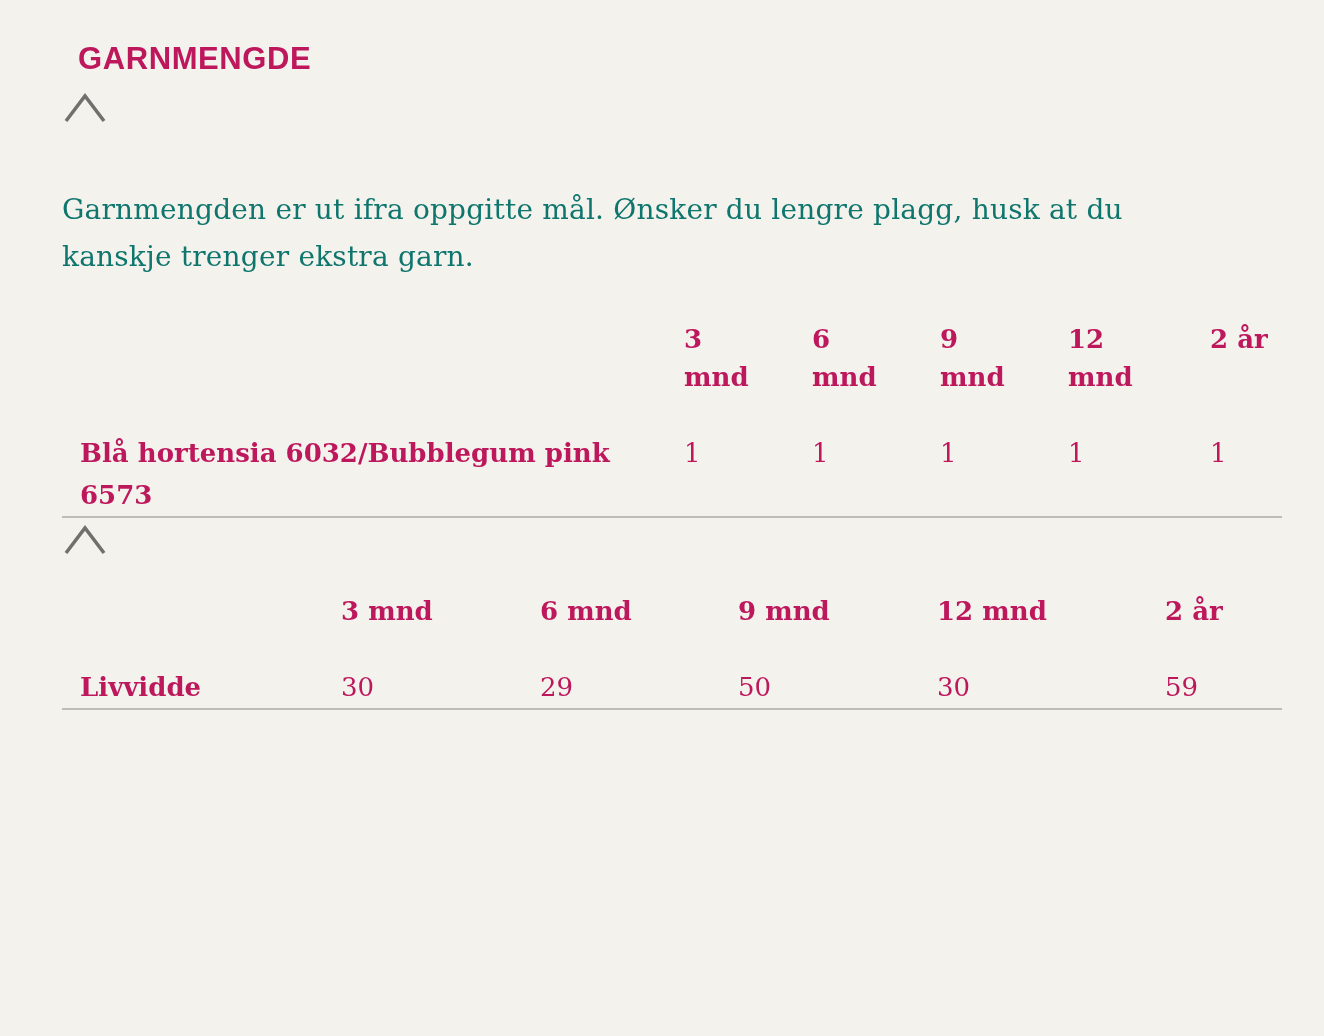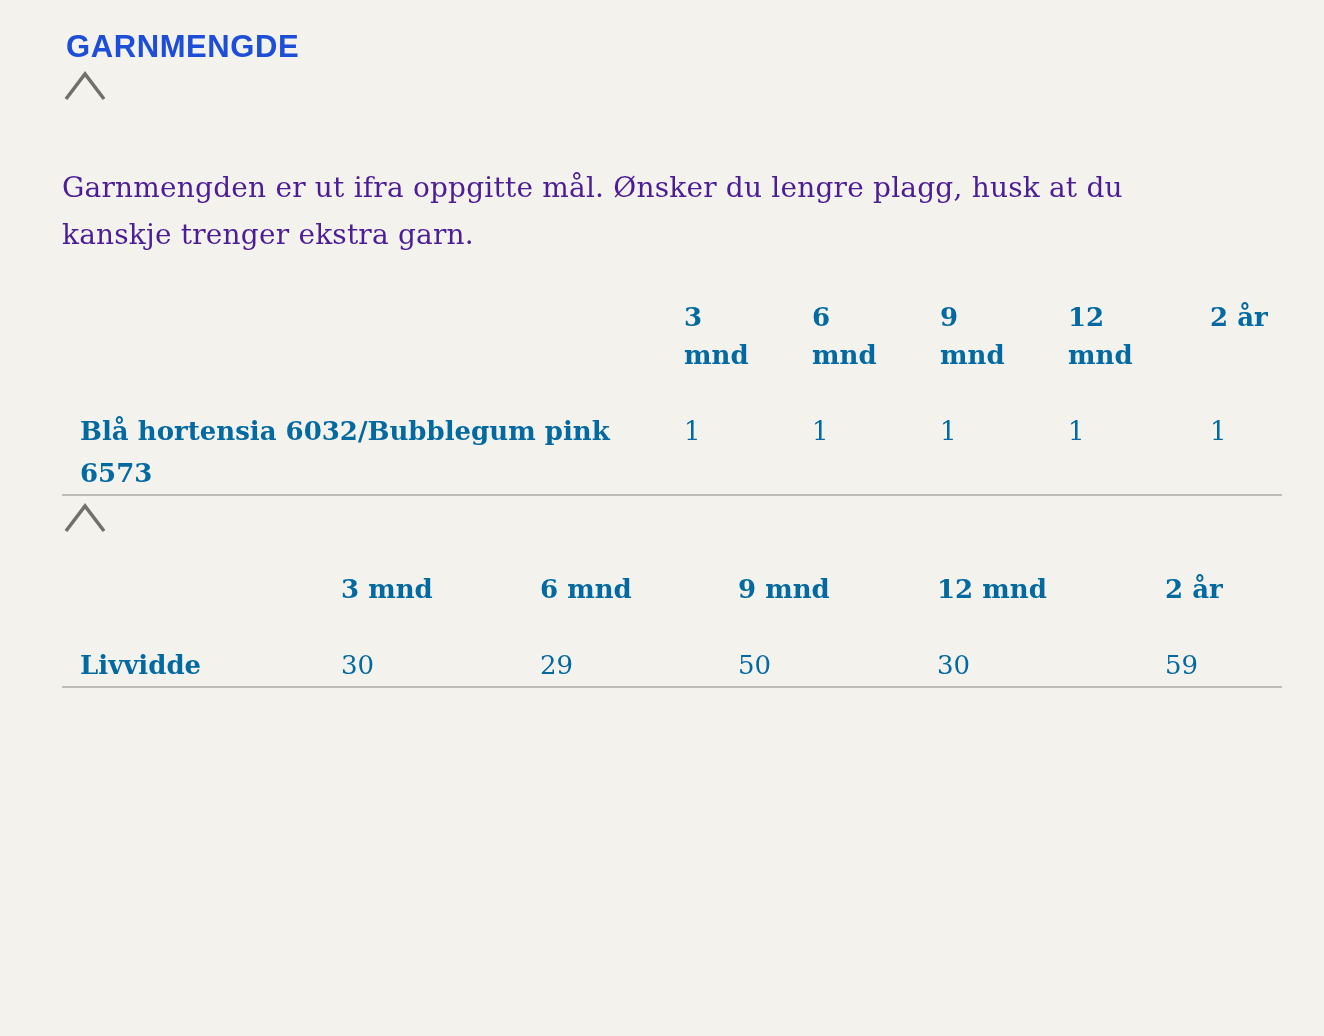--- a/index.html
+++ b/index.html
@@ -11,51 +11,51 @@
     color: #434850;
     font-family: "DejaVu Serif", serif;
     overflow: hidden;
   }
   .page {
     width: 1324px;
     height: 1036px;
     padding: 26px 42px 0 62px;
   }
   .section-title {
-    margin: 4px;
+    margin: 16px;
     font-family: "Liberation Sans", sans-serif;
     font-size: 31px;
     line-height: 34px;
     font-weight: 700;
     letter-spacing: 0.6px;
-    color: #1d4ed8;
+    color: #be185d;
   }
   .chevron-wrap {
     margin-top: 6px;
     height: 32px;
     width: 46px;
     display: block;
     background: transparent;
     border: none;
     padding: 0;
     cursor: pointer;
   }
   .section-desc {
     margin: 62px 0 0 0;
     max-width: 1160px;
     font-size: 28px;
     line-height: 47px;
     letter-spacing: 0.2px;
-    color: #4c1d95;
+    color: #0f766e;
   }
   table {
     border-collapse: collapse;
     table-layout: fixed;
     width: 1220px;
-    color: #0369a1;
+    color: #be185d;
   }
   .t1 { margin-top: 40px; }
   .t2 { margin-top: 36px; }
   th, td {
     text-align: left;
     vertical-align: top;
     padding: 0;
     font-size: 26px;
   }
   th {

